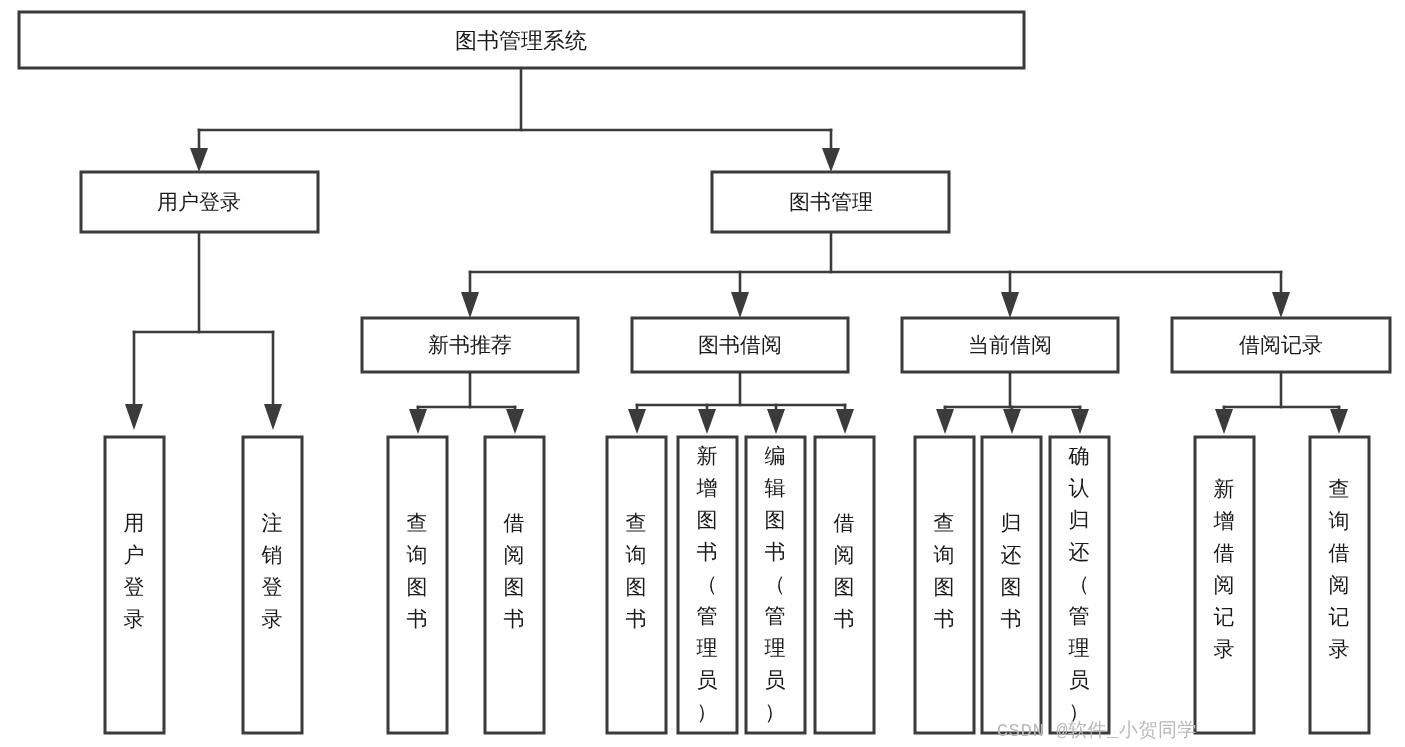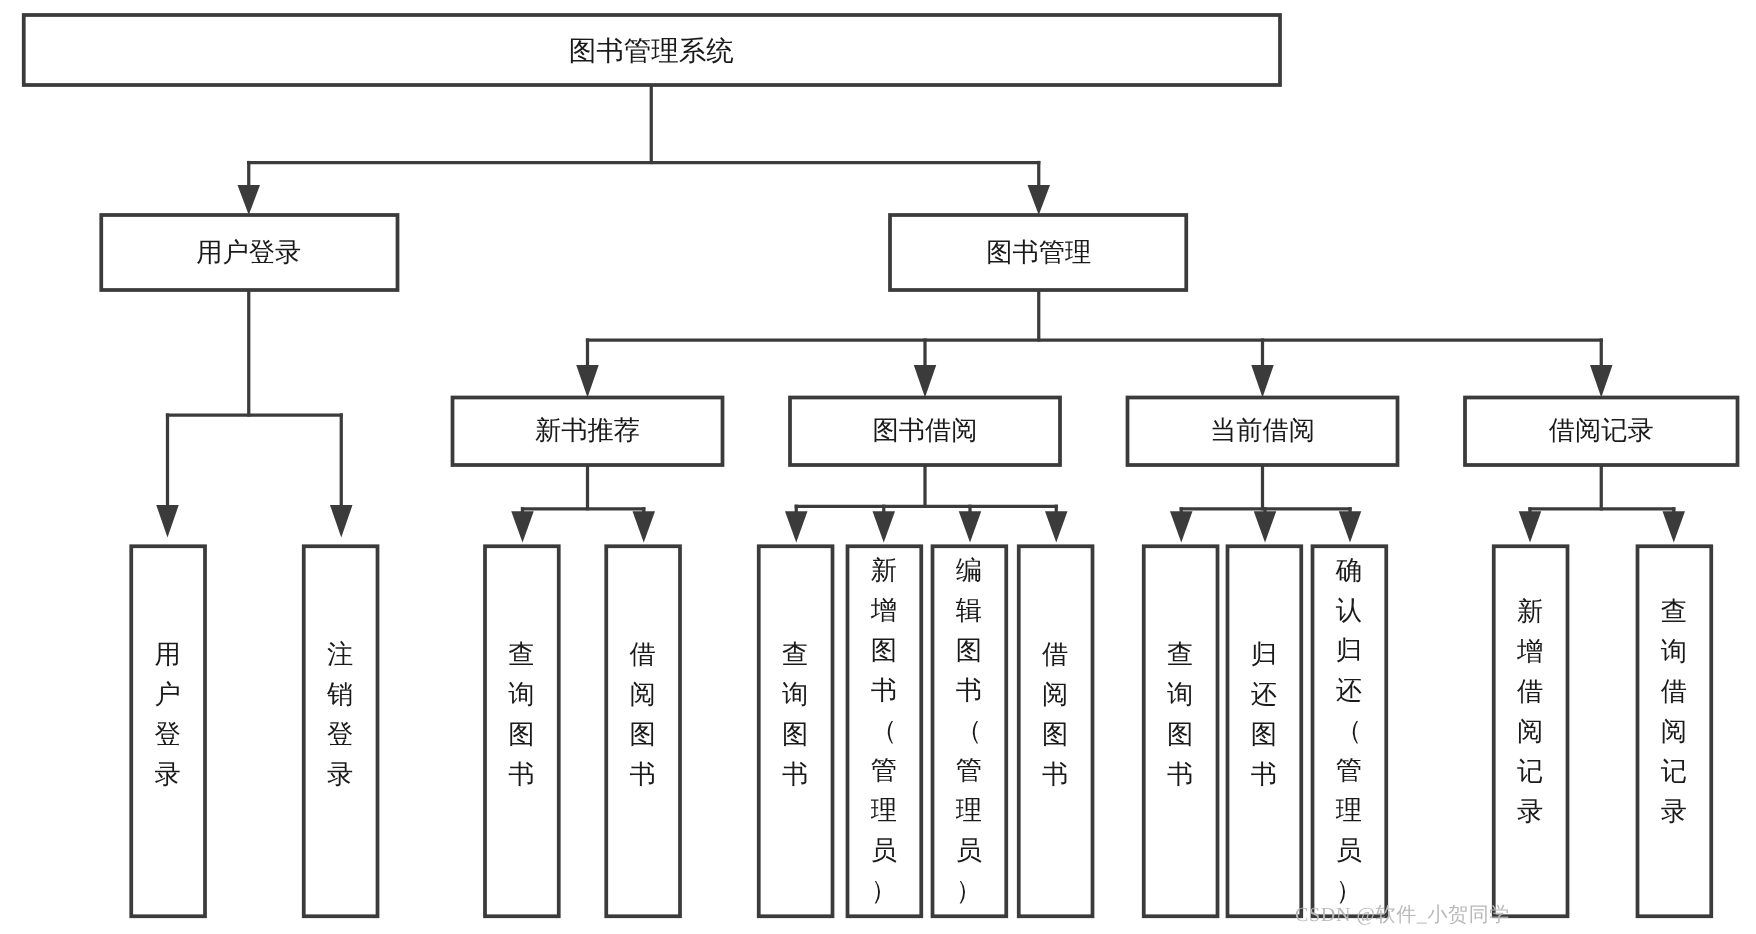--- a/index.html
+++ b/index.html
@@ -11,21 +11,20 @@
     width: 1405px;
     height: 747px;
     font-family: "Liberation Sans", "DejaVu Sans", sans-serif;
     overflow: hidden;
     position: relative;
   }
   #diagram-root {
     position: relative;
     width: 1205px;
     height: 747px;
-    padding-left: 11px;
   }
   svg.flow {
     position: absolute;
     left: 0;
     top: 0;
     width: 1405px;
     height: 747px;
     display: block;
   }
   .node-box {
@@ -56,22 +55,22 @@
     stroke-linecap: square;
   }
   .arrow-head {
     fill: #3b3b3b;
     stroke: none;
   }
   .watermark {
     position: absolute;
     right: 8px;
     bottom: 4px;
-    font-family: Liberation Serif, serif;
-    font-size: 16px;
+    font-family: Liberation Mono, monospace;
+    font-size: 19px;
     color: #b9b9b9;
     white-space: nowrap;
     letter-spacing: 0.5px;
     user-select: none;
   }
 </style>
 </head>
 <body>
 
 <div id="diagram-root">

